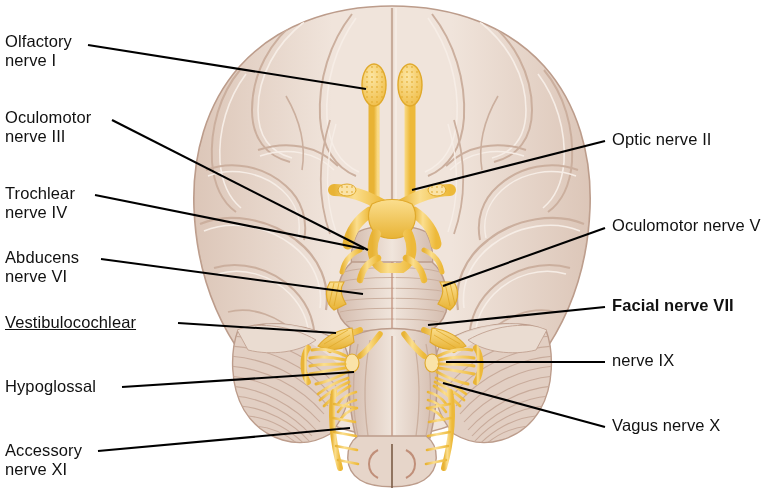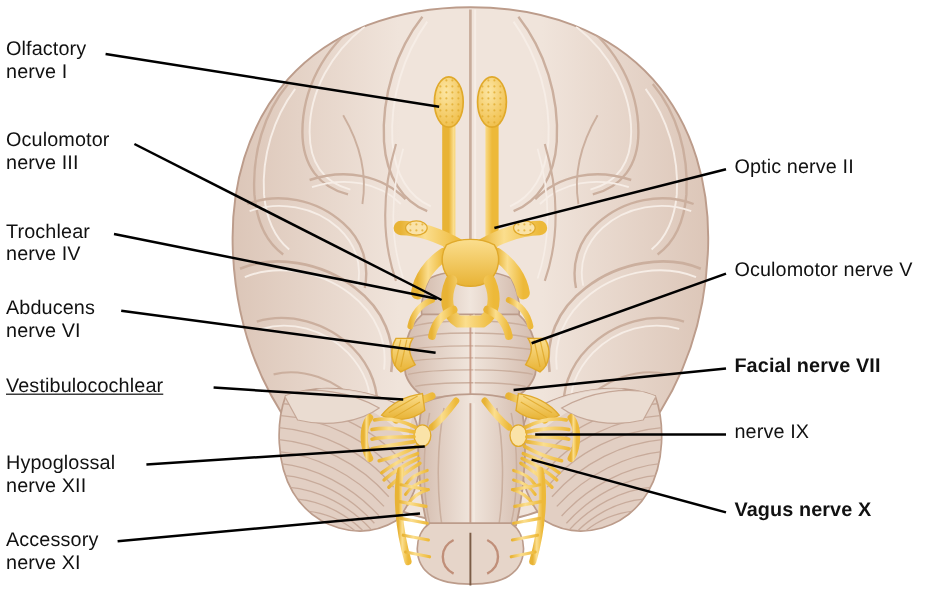--- a/index.html
+++ b/index.html
@@ -373,22 +373,22 @@
         <line x1="605" y1="427" x2="443" y2="383"></line>
       </g>
   </svg>
 
   <div id="label-layer">
       <div class="lbl left" style="left: 5px; top: 32px;"><div>Olfactory</div><div>nerve I</div></div>
       <div class="lbl left" style="left: 5px; top: 108px;"><div>Oculomotor</div><div>nerve III</div></div>
       <div class="lbl left" style="left: 5px; top: 184px;"><div>Trochlear</div><div>nerve IV</div></div>
       <div class="lbl left" style="left: 5px; top: 248px;"><div>Abducens</div><div>nerve VI</div></div>
       <div class="lbl left" style="left: 5px; top: 313px; text-decoration: underline;"><div>Vestibulocochlear</div></div>
-      <div class="lbl left" style="left: 5px; top: 377px;"><div>Hypoglossal</div><div>nerve XII</div></div>
+      <div class="lbl left" style="left: 5px; top: 377px;"><div>Hypoglossal</div></div>
       <div class="lbl left" style="left: 5px; top: 441px;"><div>Accessory</div><div>nerve XI</div></div>
       <div class="lbl right" style="left: 612px; top: 130px;"><div>Optic nerve II</div></div>
       <div class="lbl right" style="left: 612px; top: 216px;"><div>Oculomotor nerve V</div></div>
       <div class="lbl right" style="left: 612px; top: 296px; font-weight: bold;"><div>Facial nerve VII</div></div>
       <div class="lbl right" style="left: 612px; top: 351px;"><div>nerve IX</div></div>
-      <div class="lbl right" style="left: 612px; top: 416px; font-weight: bold;"><div>Vagus nerve X</div></div>
+      <div class="lbl right" style="left: 612px; top: 416px;"><div>Vagus nerve X</div></div>
     </div>
 
 </div>
 
 </body></html>

